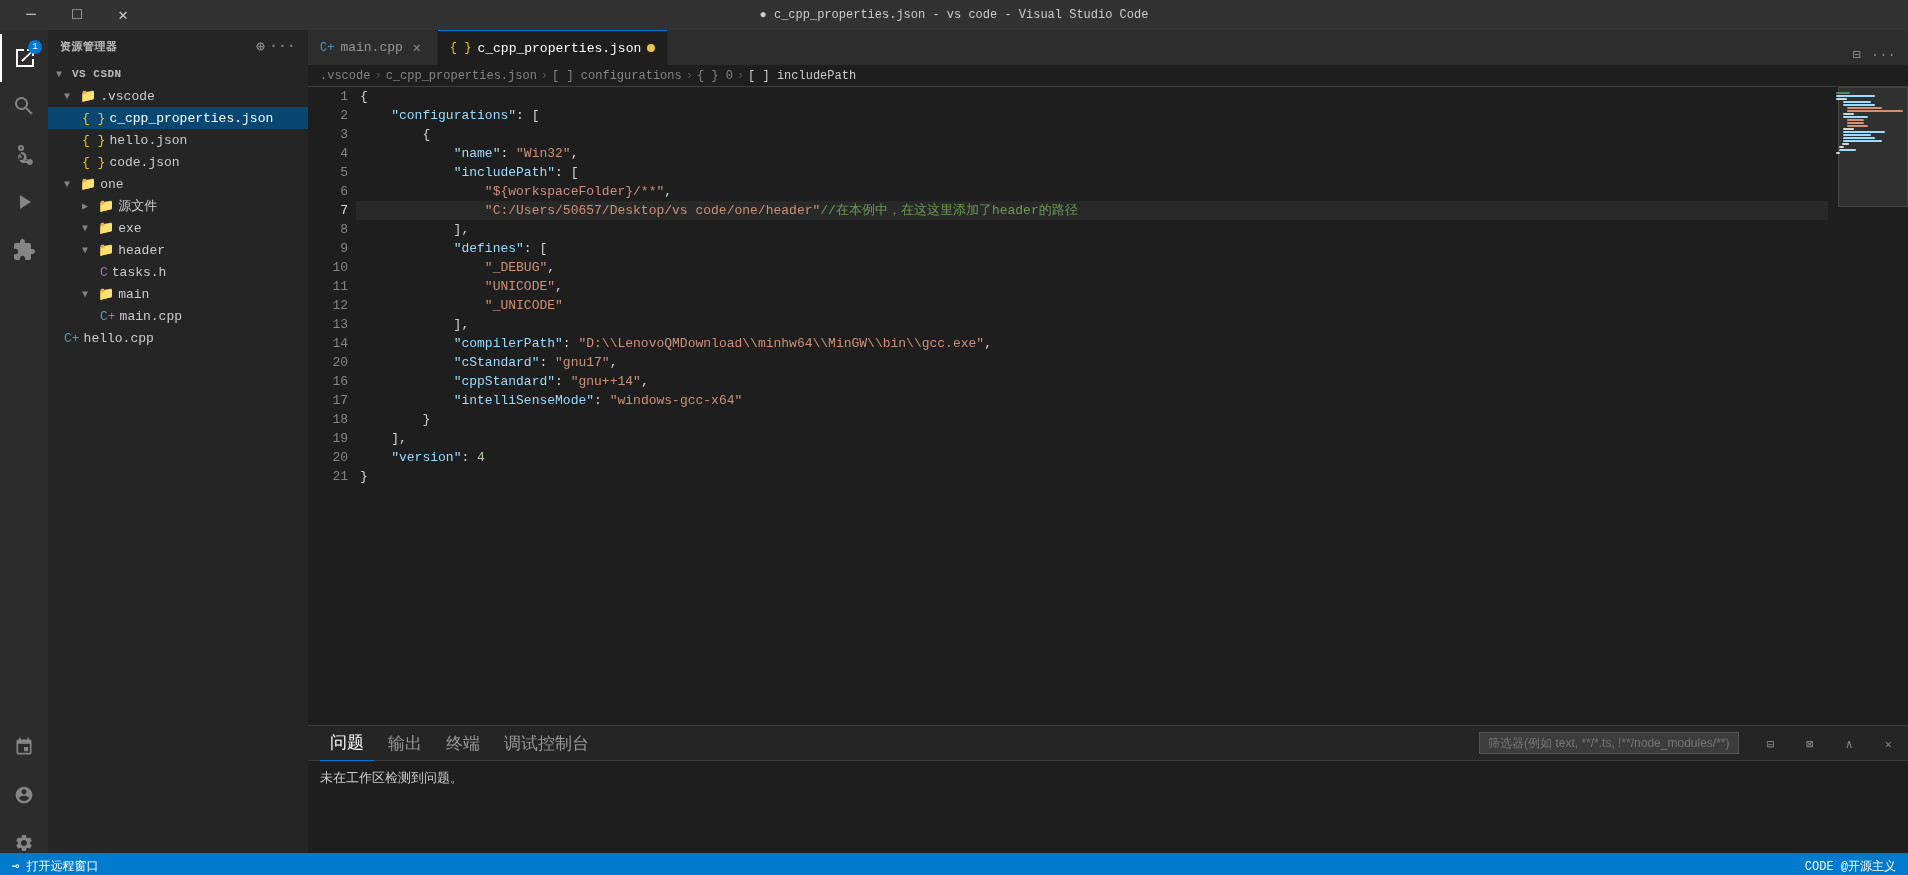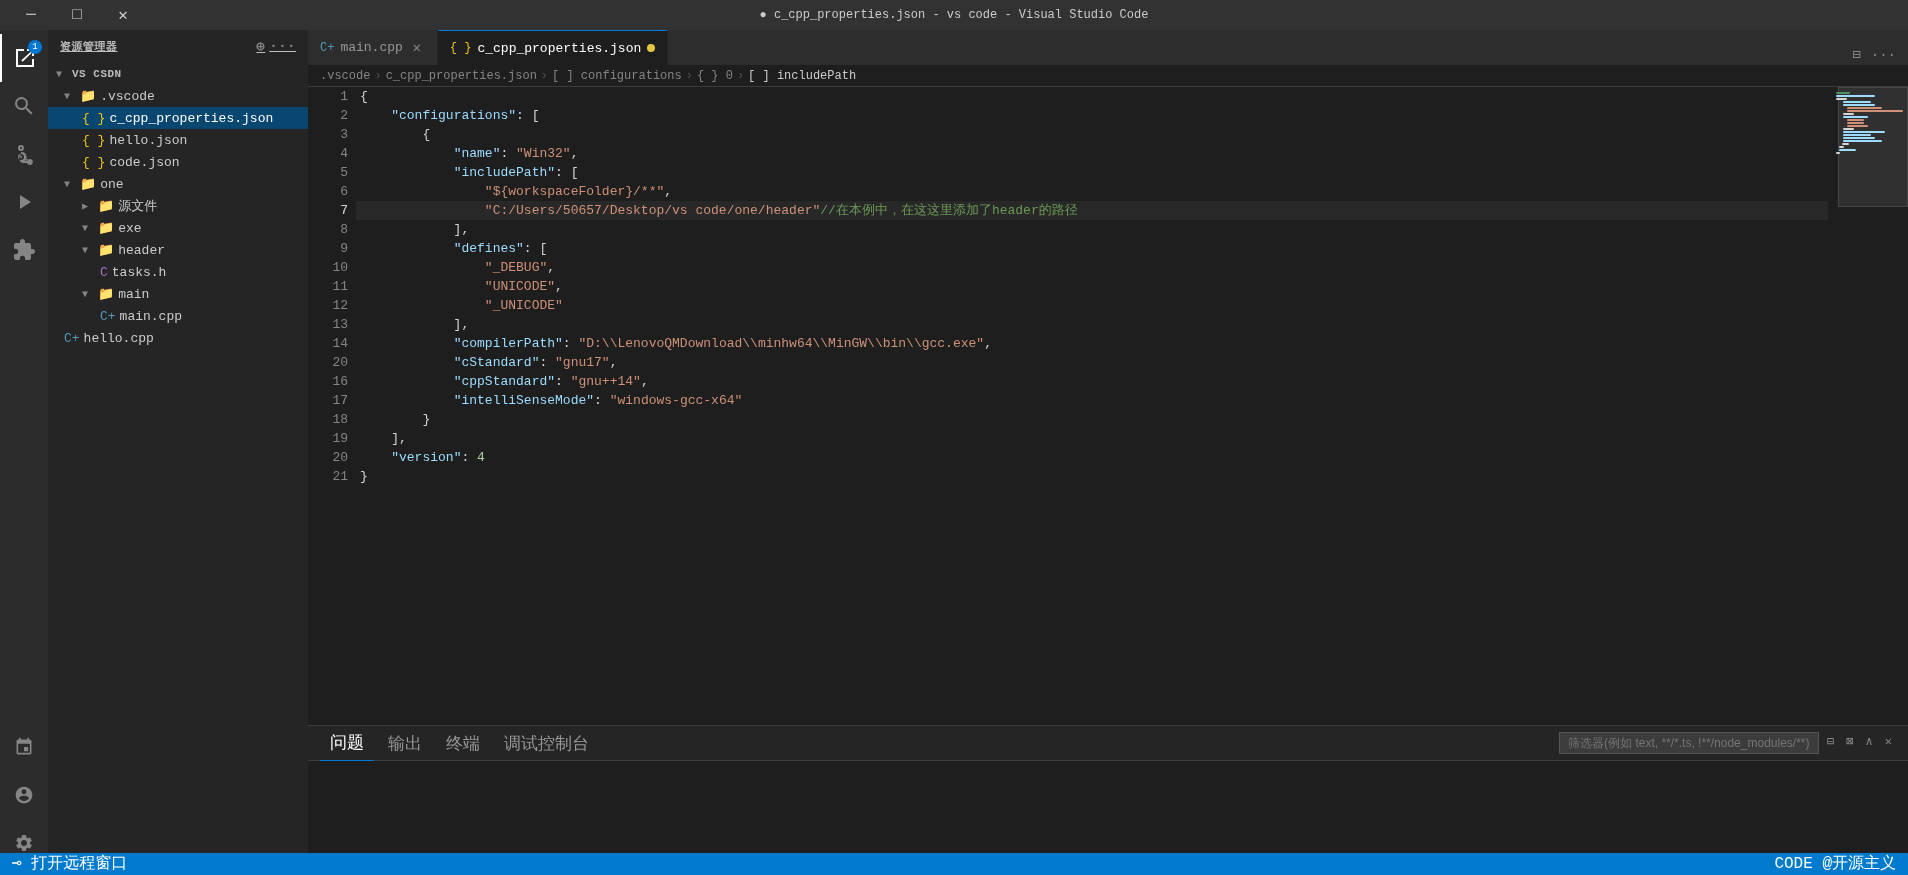--- a/index.html
+++ b/index.html
@@ -126,21 +126,20 @@
     .sidebar-header {
       display: flex;
       align-items: center;
       justify-content: space-between;
       padding: 8px 12px;
       font-size: 11px;
       font-weight: 700;
       color: #bbbbbb;
       letter-spacing: 0.5px;
       text-transform: uppercase;
-      text-decoration: underline;
     }
     .sidebar-header-actions {
       display: flex;
       gap: 4px;
       color: #858585;
       font-size: 14px;
     }
     .sidebar-header-actions span { cursor: pointer; }
     .sidebar-section {
       font-size: 13px;
@@ -328,22 +327,22 @@
       display: flex;
       align-items: center;
     }
     .panel-tab.active {
       color: #ffffff;
       border-bottom: 1px solid #0078d4;
     }
     .panel-right-actions {
       margin-left: auto;
       display: flex;
-      align-items: flex-start;
-      gap: 4px;
+      align-items: flex-end;
+      gap: 24px;
       color: #858585;
       font-size: 12px;
     }
     .panel-filter {
       background: #3c3c3c;
       border: 1px solid #555;
       color: #cccccc;
       padding: 2px 8px;
       font-size: 12px;
       width: 260px;
@@ -355,24 +354,24 @@
       padding: 8px 12px;
       font-size: 13px;
       color: #cccccc;
     }
 
     
     .status-bar {
       height: 22px;
       background: #007acc;
       display: flex;
-      align-items: flex-start;
+      align-items: flex-end;
       justify-content: space-between;
       padding: 0 8px;
-      font-size: 16px;
+      font-size: 12px;
       color: #ffffff;
       flex-shrink: 0;
     }
     .status-left, .status-right {
       display: flex;
       align-items: center;
       gap: 8px;
     }
     .status-item {
       padding: 0 4px;
@@ -710,20 +709,23 @@
         <div class="panel-tab">终端</div>
         <div class="panel-tab">调试控制台</div>
         <div class="panel-right-actions">
           <input type="text" class="panel-filter" readonly="" placeholder="筛选器(例如 text, **/*.ts, !**/node_modules/**)" style="">
           <span class="panel-action-icon">⊟</span>
           <span class="panel-action-icon">⊠</span>
           <span class="panel-action-icon">∧</span>
           <span class="panel-action-icon">✕</span>
         </div>
       </div>
+      <div class="panel-content">
+        <span>未在工作区检测到问题。</span>
+      </div>
     </div>
 
   </div>
 </div>
 
 <div class="status-bar" style="position:fixed; bottom:0; left:0; right:0;">
   <div class="status-left">
     <span class="status-item">⊸ 打开远程窗口</span>
   </div>
   <div class="status-right">

